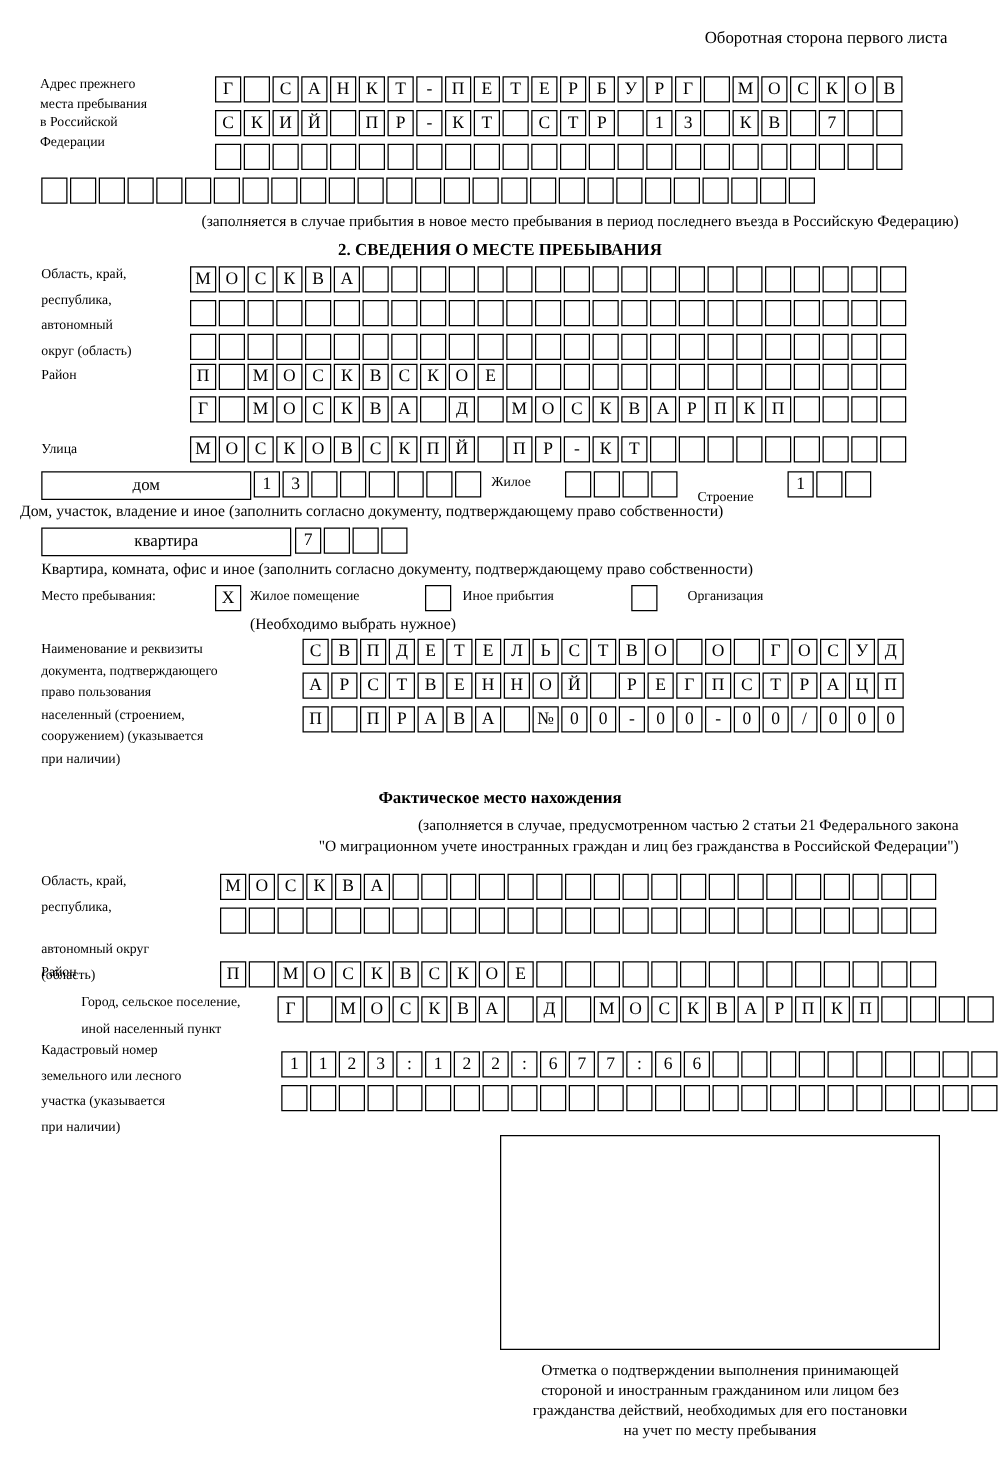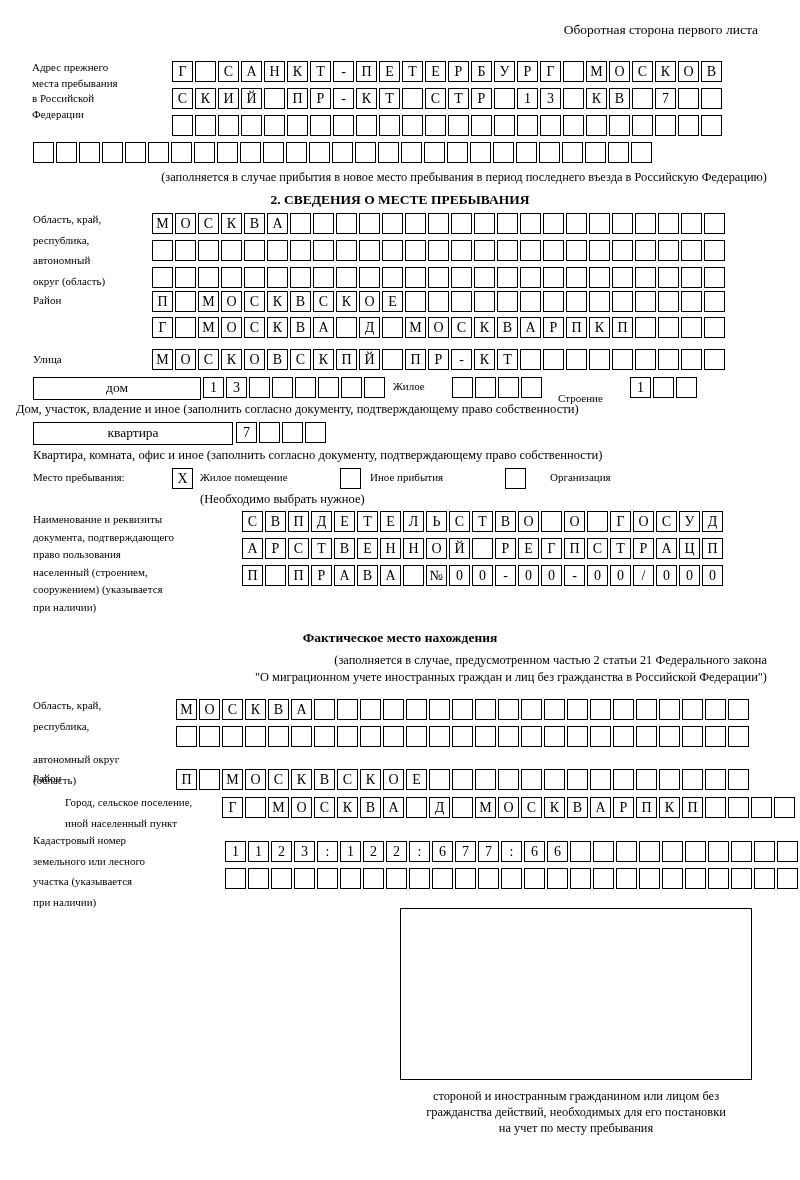--- a/index.html
+++ b/index.html
@@ -673,18 +673,19 @@
       <div class="cell"></div>
       <div class="cell"></div>
       <div class="cell"></div>
       <div class="cell"></div>
       <div class="cell"></div>
       <div class="cell"></div>
     </div>
 
   <div class="row big-box" style="top:908px; left:400px; width:352px; height:172px;"></div>
   <div class="row footnote" style="top:1088px; left:390px; width:372px;">
+    <div>Отметка о подтверждении выполнения принимающей</div>
     <div>стороной и иностранным гражданином или лицом без</div>
     <div>гражданства действий, необходимых для его постановки</div>
     <div>на учет по месту пребывания</div>
   </div>
 
 </div>
 
 </body></html>

